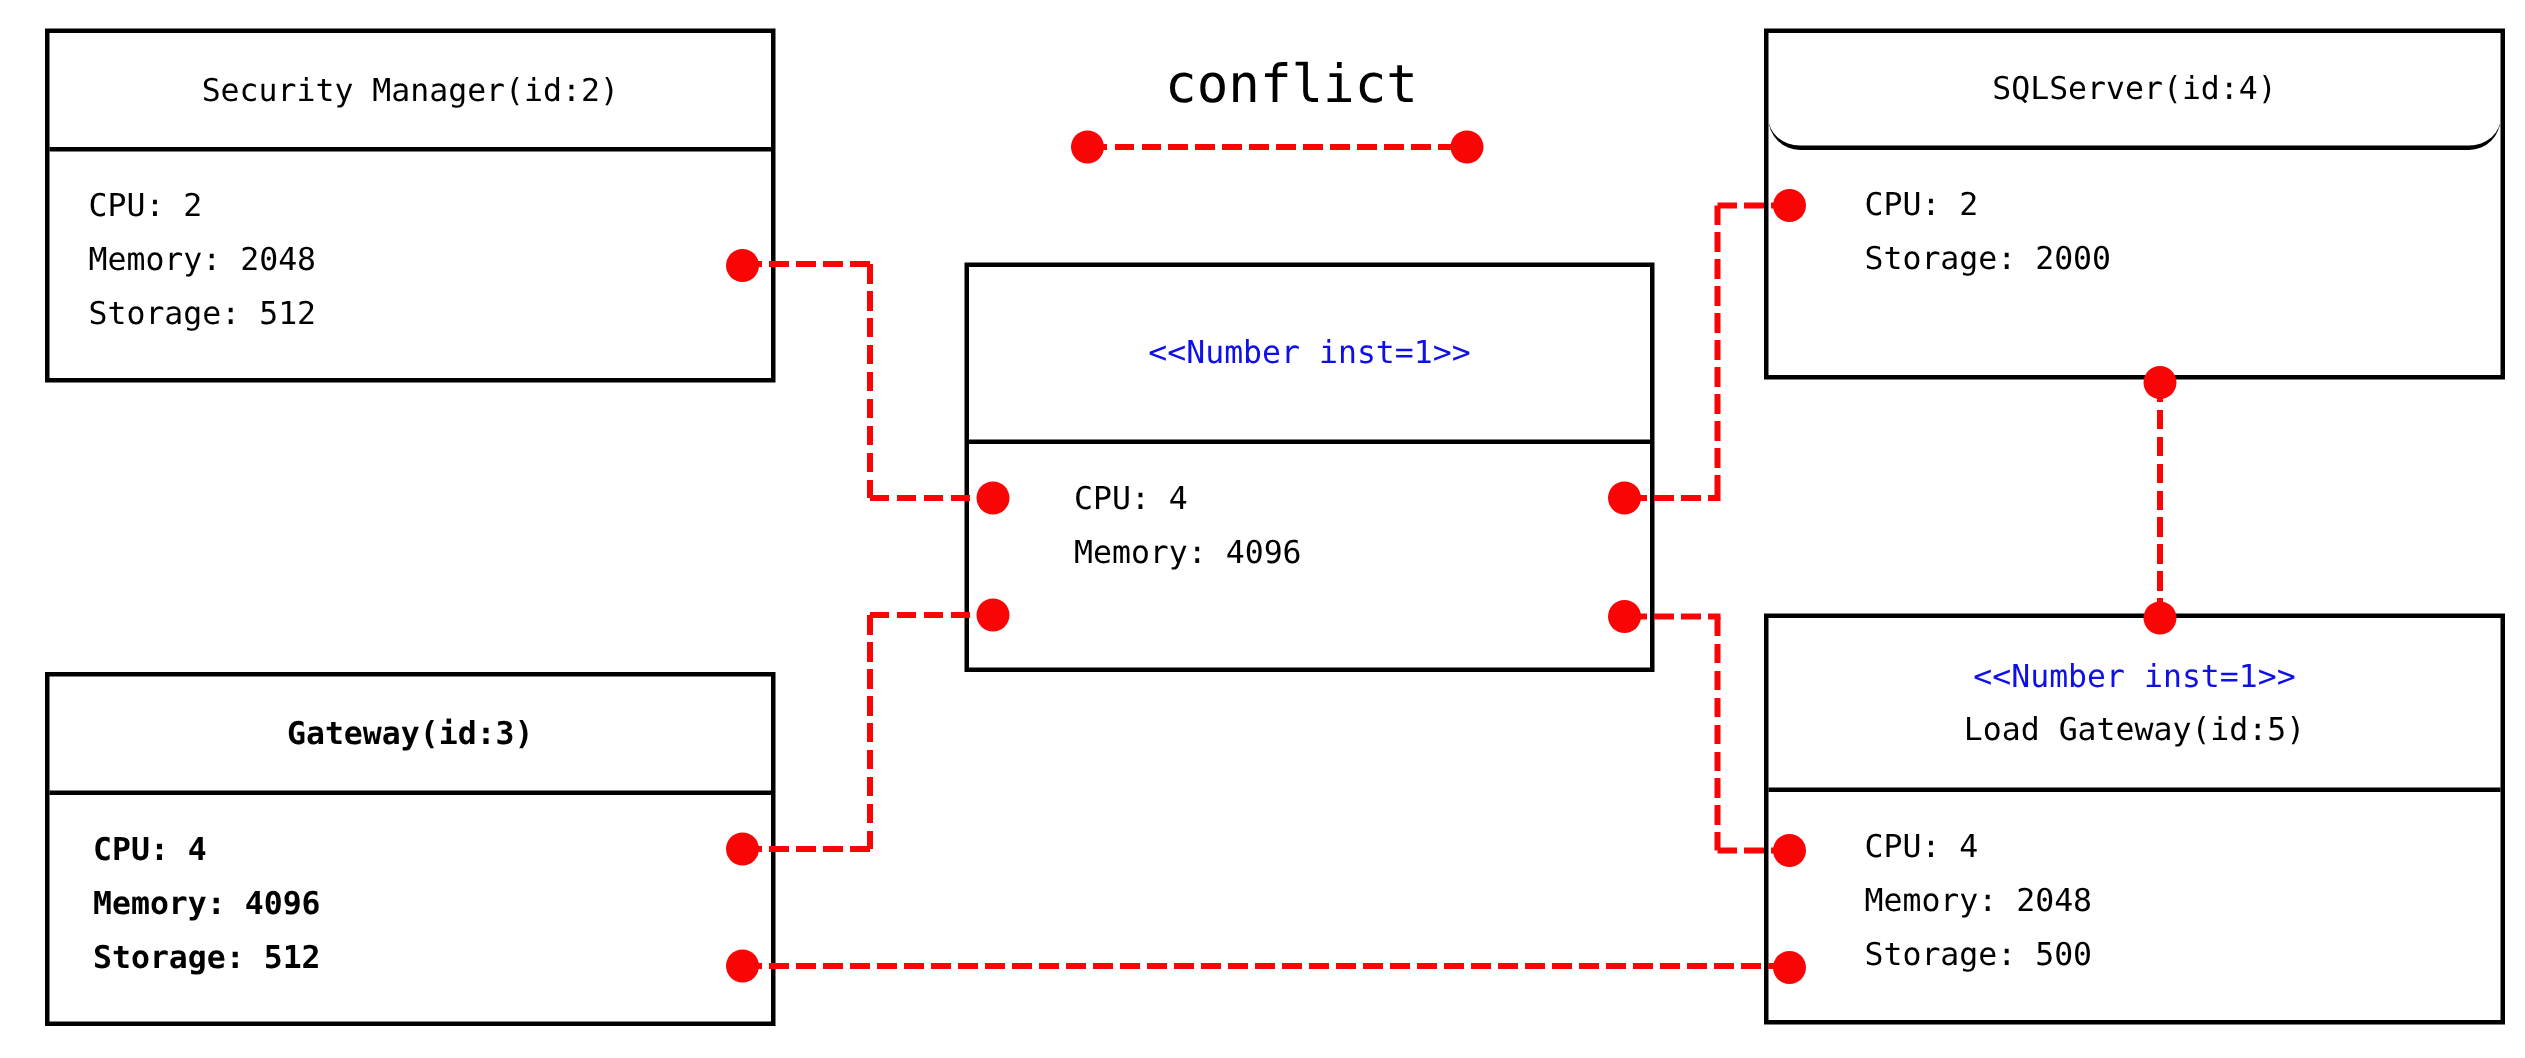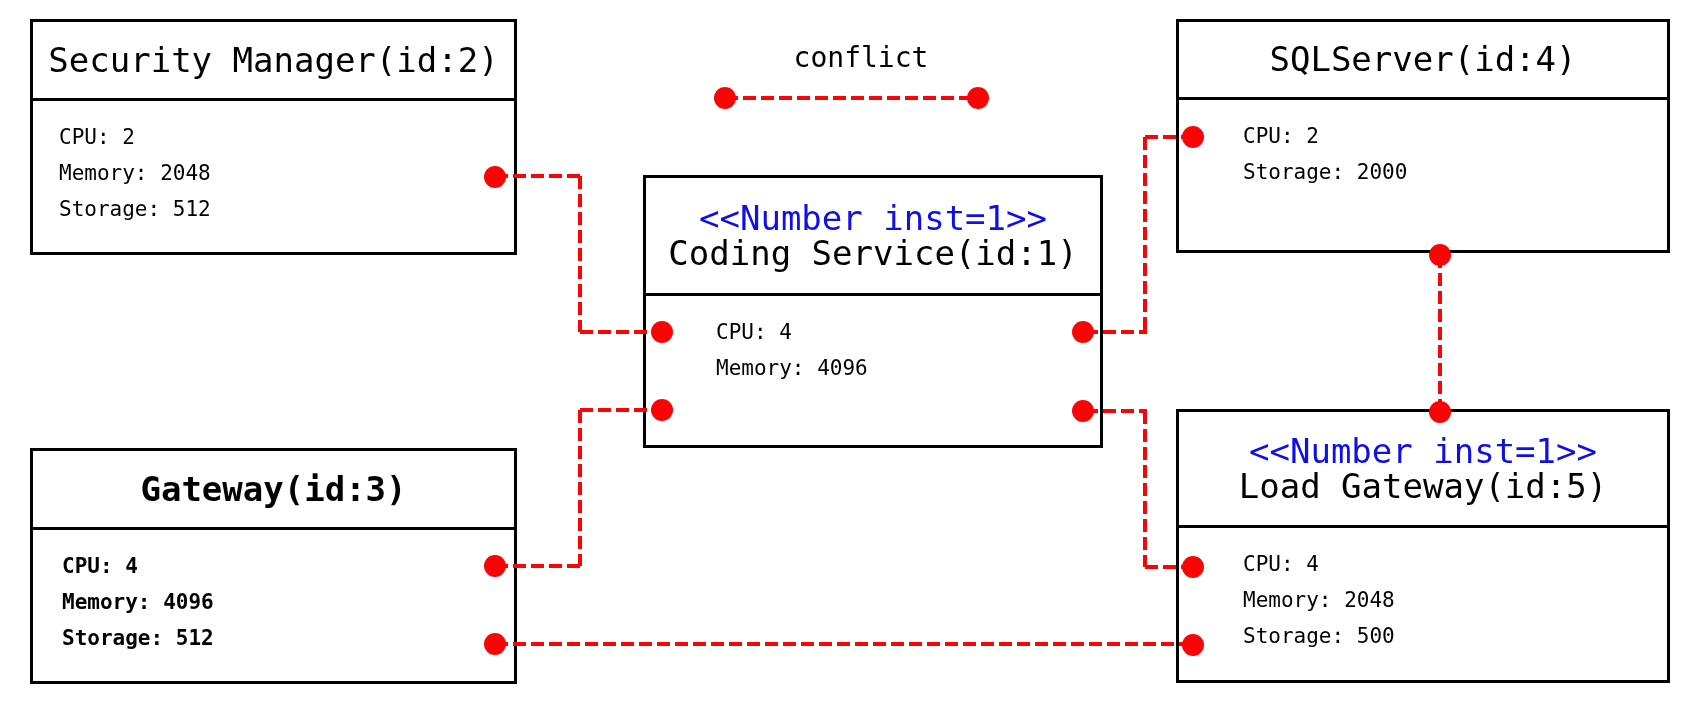--- a/index.html
+++ b/index.html
@@ -22,21 +22,21 @@
     border:3px solid var(--ink);
     background:#ffffff;
     box-sizing:border-box;
   }
   .node-title{
     display:flex;
     flex-direction:column;
     align-items:center;
     justify-content:center;
     border-bottom:3px solid var(--ink);
-    font-size:34px;
+    font-size:21px;
     line-height:35px;
     white-space:nowrap;
   }
   .stereotype{ color:var(--blue); }
   .node-attrs{
     font-size:21px;
     line-height:36px;
     padding-top:18px;
     white-space:nowrap;
   }
@@ -56,21 +56,21 @@
     height:22px;
     border-radius:50%;
     background:var(--red);
   }
   .legend-label{
     position:absolute;
     left:700px;
     top:40px;
     width:322px;
     text-align:center;
-    font-size:28px;
+    font-size:35px;
     line-height:35px;
   }
   .conn{ z-index:5; }
 </style>
 </head>
 <body>
 
 <div class="canvas">
 
   <div class="legend-label">conflict</div>
@@ -96,30 +96,29 @@
     <div class="node-attrs" style="padding-left:29px;">
       <div>CPU: 4</div>
       <div>Memory: 4096</div>
       <div>Storage: 512</div>
     </div>
   </div>
 
   <div class="node" style="left:643px;top:175px;width:460px;height:273px;">
     <div class="node-title" style="height:115px;">
       <div class="stereotype">&lt;&lt;Number inst=1&gt;&gt;</div>
-      <div>Coding Service(id:1)</div>
     </div>
     <div class="node-attrs" style="padding-left:70px;">
       <div>CPU: 4</div>
       <div>Memory: 4096</div>
     </div>
   </div>
 
   <div class="node" style="left:1176px;top:19px;width:494px;height:234px;">
-    <div class="node-title" style="height:75px;">
+    <div class="node-title" style="height:75px;border-radius:21px;">
       <div>SQLServer(id:4)</div>
     </div>
     <div class="node-attrs" style="padding-left:64px;">
       <div>CPU: 2</div>
       <div>Storage: 2000</div>
     </div>
   </div>
 
   <div class="node" style="left:1176px;top:409px;width:494px;height:274px;">
     <div class="node-title" style="height:113px;">

